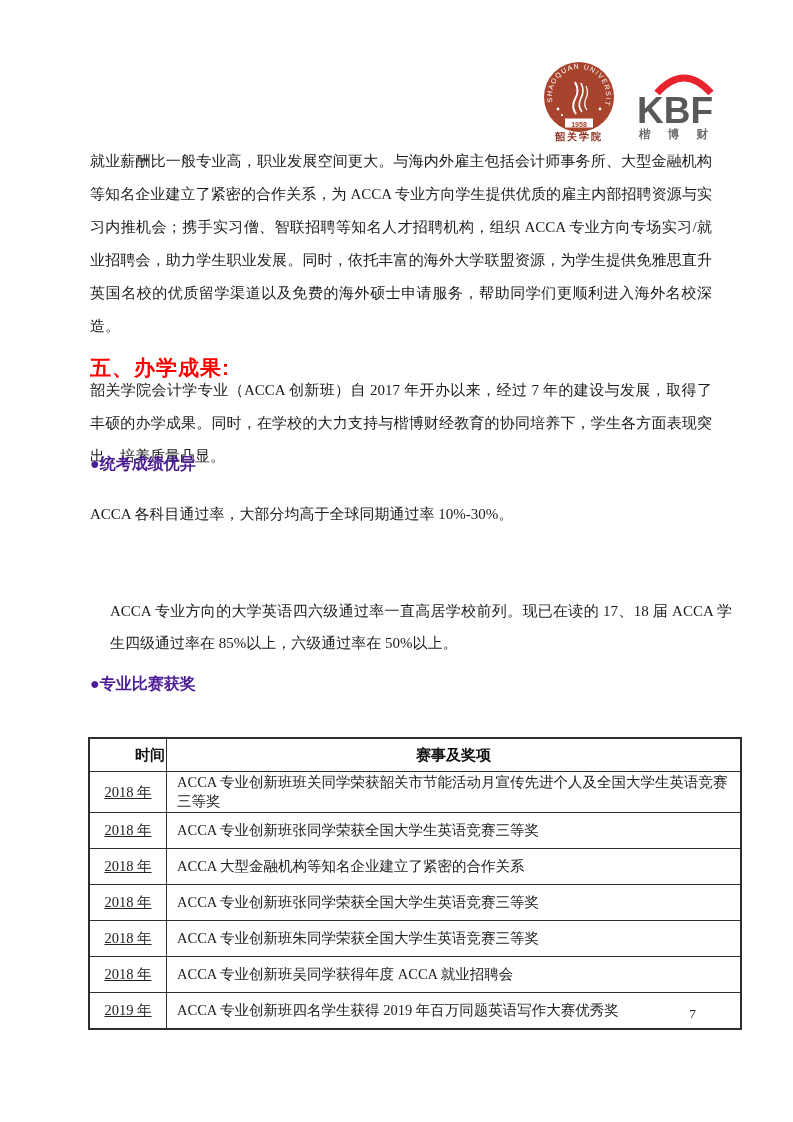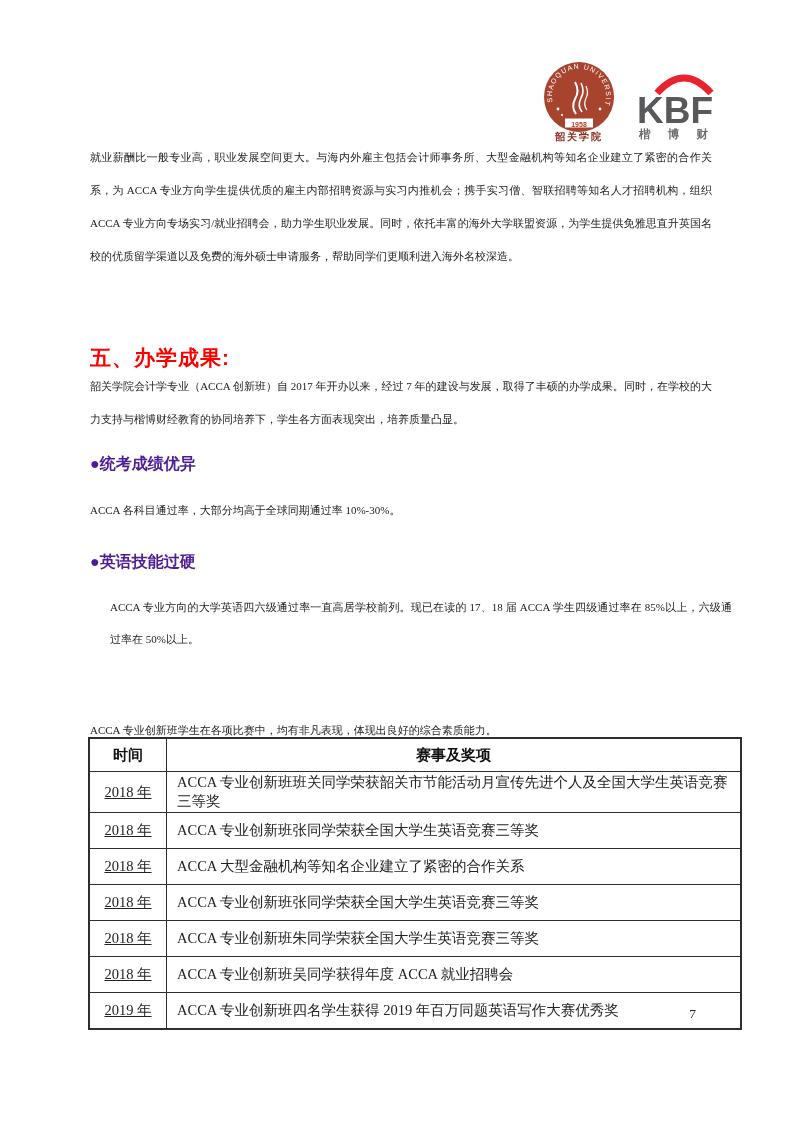--- a/index.html
+++ b/index.html
@@ -7,26 +7,26 @@
     position:relative;width:793px;height:1122px;background:#ffffff;
     font-family:"Liberation Serif",serif;color:#1c1c1c;overflow:hidden;
   }
   
   .logos{position:absolute;top:60px;left:541px;display:flex;align-items:flex-start;}
   .seal-svg{display:block;}
   .kbf-svg{display:block;margin-top:10px;margin-left:8px;}
   
   .para{
     position:absolute;left:90px;width:622px;
-    font-size:11px;line-height:33px;text-align:justify;
+    font-size:15px;line-height:33px;text-align:justify;
     text-justify:inter-ideograph;white-space:normal;
   }
   .p-intro{top:130px;}
   .h-red{
-    position:absolute;top:326px;left:90px;
+    position:absolute;top:336px;left:90px;
     font-family:"Liberation Sans",sans-serif;font-weight:bold;
     font-size:21px;line-height:30px;color:#ff0000;letter-spacing:1px;
   }
   .p-section{top:359px;}
   .sub-title{
     position:absolute;left:90px;width:622px;
     font-family:"Liberation Sans",sans-serif;font-weight:bold;
     font-size:16px;line-height:24px;color:#4c1d95;
   }
   .st-1{top:452px;} .st-2{top:550px;} .st-3{top:672px;}
@@ -36,21 +36,21 @@
   .awards{
     position:absolute;top:737px;left:88px;width:654px;
     border-collapse:collapse;table-layout:fixed;
     border:2px solid #2e2e2e;
   }
   .awards th,.awards td{border:1px solid #2e2e2e;}
   .awards th{
     height:30px;font-family:"Liberation Sans",sans-serif;
     font-size:15px;font-weight:bold;text-align:center;color:#111;
   }
-  .awards th.col-time{width:74px;}
+  .awards th.col-time{width:74px;text-align:right;}
   .awards td{height:33px;font-size:14.5px;color:#222;}
   .awards td.col-time{text-align:center;text-decoration:underline;}
   .awards td.col-award{text-align:left;padding-left:10px;padding-right:6px;}
   
   .pagenum{
     position:absolute;top:1006px;left:90px;width:606px;
     text-align:right;font-size:13.5px;color:#222;
   }
 </style>
 </head>
@@ -86,24 +86,23 @@
 
   <p class="para p-intro">就业薪酬比一般专业高，职业发展空间更大。与海内外雇主包括会计师事务所、大型金融机构等知名企业建立了紧密的合作关系，为 ACCA 专业方向学生提供优质的雇主内部招聘资源与实习内推机会；携手实习僧、智联招聘等知名人才招聘机构，组织 ACCA 专业方向专场实习/就业招聘会，助力学生职业发展。同时，依托丰富的海外大学联盟资源，为学生提供免雅思直升英国名校的优质留学渠道以及免费的海外硕士申请服务，帮助同学们更顺利进入海外名校深造。</p>
 
   <h2 class="h-red">五、办学成果:</h2>
 
   <p class="para p-section">韶关学院会计学专业（ACCA 创新班）自 2017 年开办以来，经过 7 年的建设与发展，取得了丰硕的办学成果。同时，在学校的大力支持与楷博财经教育的协同培养下，学生各方面表现突出，培养质量凸显。</p>
 
   <div class="sub-title st-1">●统考成绩优异</div>
   <p class="para sub-body sb-1">ACCA 各科目通过率，大部分均高于全球同期通过率 10%-30%。</p>
 
-  <div class="sub-title st-2">●英语技能过硬</div>
   <p class="para sub-body sb-2">ACCA 专业方向的大学英语四六级通过率一直高居学校前列。现已在读的 17、18 届 ACCA 学生四级通过率在 85%以上，六级通过率在 50%以上。</p>
 
-  <p class="para sub-body sb-3">ACCA 专业创新班学生在各项比赛中，均有非凡表现，体现出良好的综合素质能力。</p>
+  <div class="sub-title st-3">●专业比赛获奖</div>
 
   <table class="awards">
     <thead>
       <tr>
         <th class="col-time">时间</th>
         <th class="col-award">赛事及奖项</th>
       </tr>
     </thead>
     <tbody>
         <tr>

